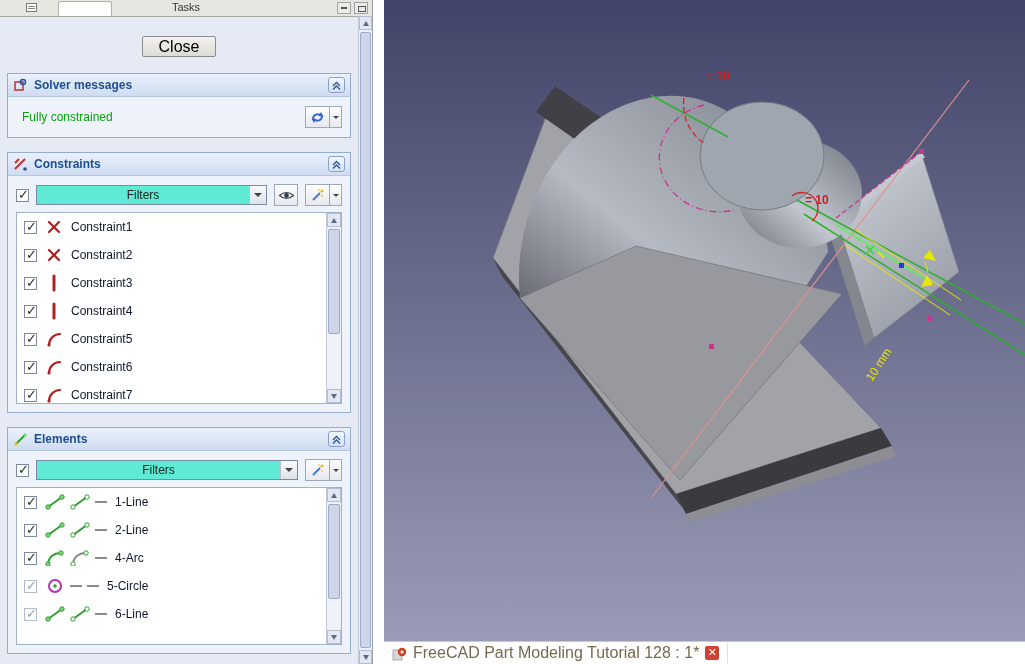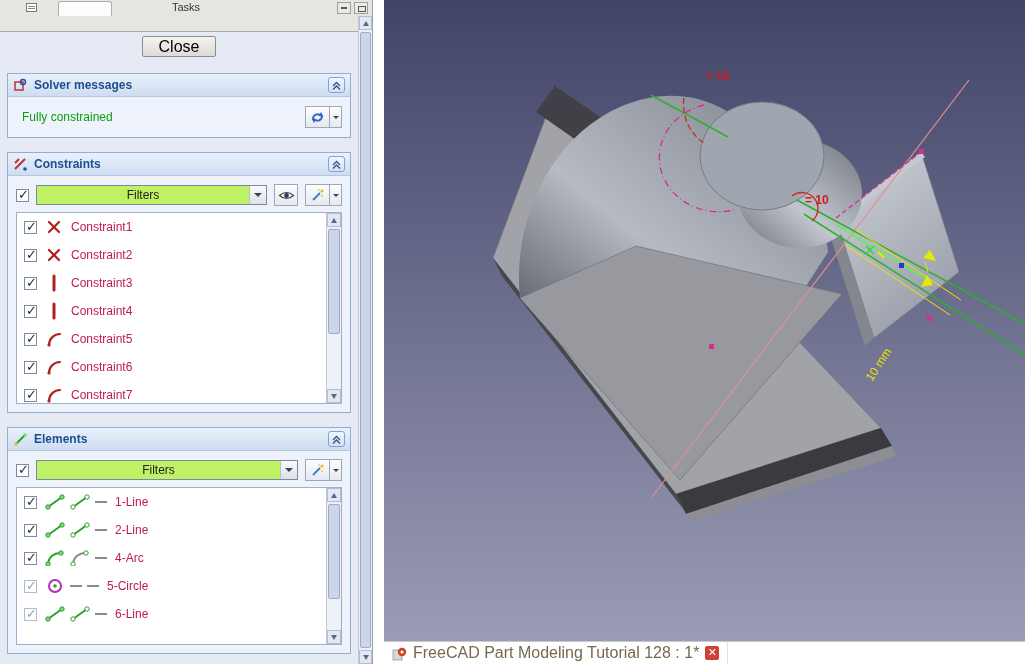--- a/index.html
+++ b/index.html
@@ -2,21 +2,21 @@
 <html><head>
 <meta charset="utf-8">
 <style>
   * { box-sizing: border-box; margin: 0; padding: 0; }
   html,body { width:1025px; height:664px; overflow:hidden;
     font-family:"Liberation Sans", sans-serif; font-size:12px; color:#222; }
 
   
   .left-panel { position:absolute; left:0; top:0; width:373px; height:664px;
     background:#e6eaf4; border-right:1px solid #9aa0ae; }
-  .top-strip { position:relative; height:32px; background:#e7e5e0;
+  .top-strip { position:relative; height:17px; background:#e7e5e0;
     border-bottom:1px solid #aaa79f;padding-left:13px; }
   .strip-icon { position:absolute; left:26px; top:3px; width:11px; height:9px;
     border:1px solid #777; background:#fff; }
   .strip-icon::after { content:""; position:absolute; left:1px; top:2px; width:7px; height:1px;
     background:#888; box-shadow:0 2px 0 #888; }
   .strip-tab { position:absolute; left:58px; top:1px; width:54px; height:15px;
     background:#fdfdfd; border:1px solid #b3b0a8; border-bottom:none;
     border-radius:3px 3px 0 0; }
   .strip-title { position:absolute; left:0; right:0; top:1px; text-align:center;
     font-size:11px; color:#333; pointer-events:none; }
@@ -49,21 +49,21 @@
   .solver-status { color:#0ca00c; flex:1; padding-left:6px; }
 
   .toolbar { display:flex; align-items:center; gap:7px; padding:8px 8px 6px; }
   .cb { width:13px; height:13px; border:1px solid #7d8aa0; background:#fff;
     position:relative; flex:none; }
   .cb.checked::after { content:"\2713"; position:absolute; left:1px; top:-3px;
     font-size:13px; color:#2a2a2a; }
   .cb.dim { border-color:#b3bcc9; }
   .cb.dim::after { color:#9aa2ad; }
 
-  .combo { flex:1; height:20px; background:#bef264; border:1px solid #7a8aa5;
+  .combo { flex:1; height:20px; background:#5eead4; border:1px solid #7a8aa5;
     display:flex; align-items:stretch; }
   .combo-label { flex:1; text-align:center; line-height:18px; color:#222; }
   .combo-arrow-box { width:17px; border-left:1px solid #b8c0cc;
     background:linear-gradient(#f8f9fb,#dde2ea); display:flex; align-items:center; justify-content:center; }
   .arr-down { width:0; height:0; border-left:4px solid transparent;
     border-right:4px solid transparent; border-top:4px solid #444; }
 
   .tool-btn { width:24px; height:22px; border:1px solid #9fa8b8;
     background:linear-gradient(#fdfdfd,#e6e9ef); display:flex; align-items:center;
     justify-content:center; flex:none; }
@@ -72,21 +72,21 @@
   .drop-part { width:13px; height:22px; border:1px solid #9fa8b8;
     background:linear-gradient(#fdfdfd,#e6e9ef); display:flex; align-items:center; justify-content:center; }
   .drop-part .arr-down { border-left-width:3px; border-right-width:3px; border-top-width:3px; }
 
   .list-box { margin:0 8px 8px; background:#fff; border:1px solid #9fb0c8;
     position:relative; overflow:hidden; }
   .list-constraints { height:192px; }
   .list-elements { height:158px; }
   .list-rows { margin-right:16px; overflow:hidden; height:100%; }
   .list-row { height:28px; display:flex; align-items:center; gap:8px; padding-left:7px; }
-  .row-label { color:#be185d; }
+  .row-label { color:#0f172a; }
   .c-icon line, .c-icon path { stroke:#b02020; fill:none; stroke-linecap:round; }
   .dash-slot { width:12px; height:2px; background:#8a8a8a; flex:none; }
   .elem-icons { display:flex; align-items:center; gap:5px; }
 
   
   .vscroll { position:absolute; right:0; top:0; bottom:0; width:15px;
     background:#eef1f8; border-left:1px solid #c2c8d6; }
   .sb-arrow { position:absolute; left:0; width:14px; height:14px; background:#e2e7f2;
     border:1px solid #b4bed2; display:flex; align-items:center; justify-content:center; }
   .sb-arrow.up { top:0; }

